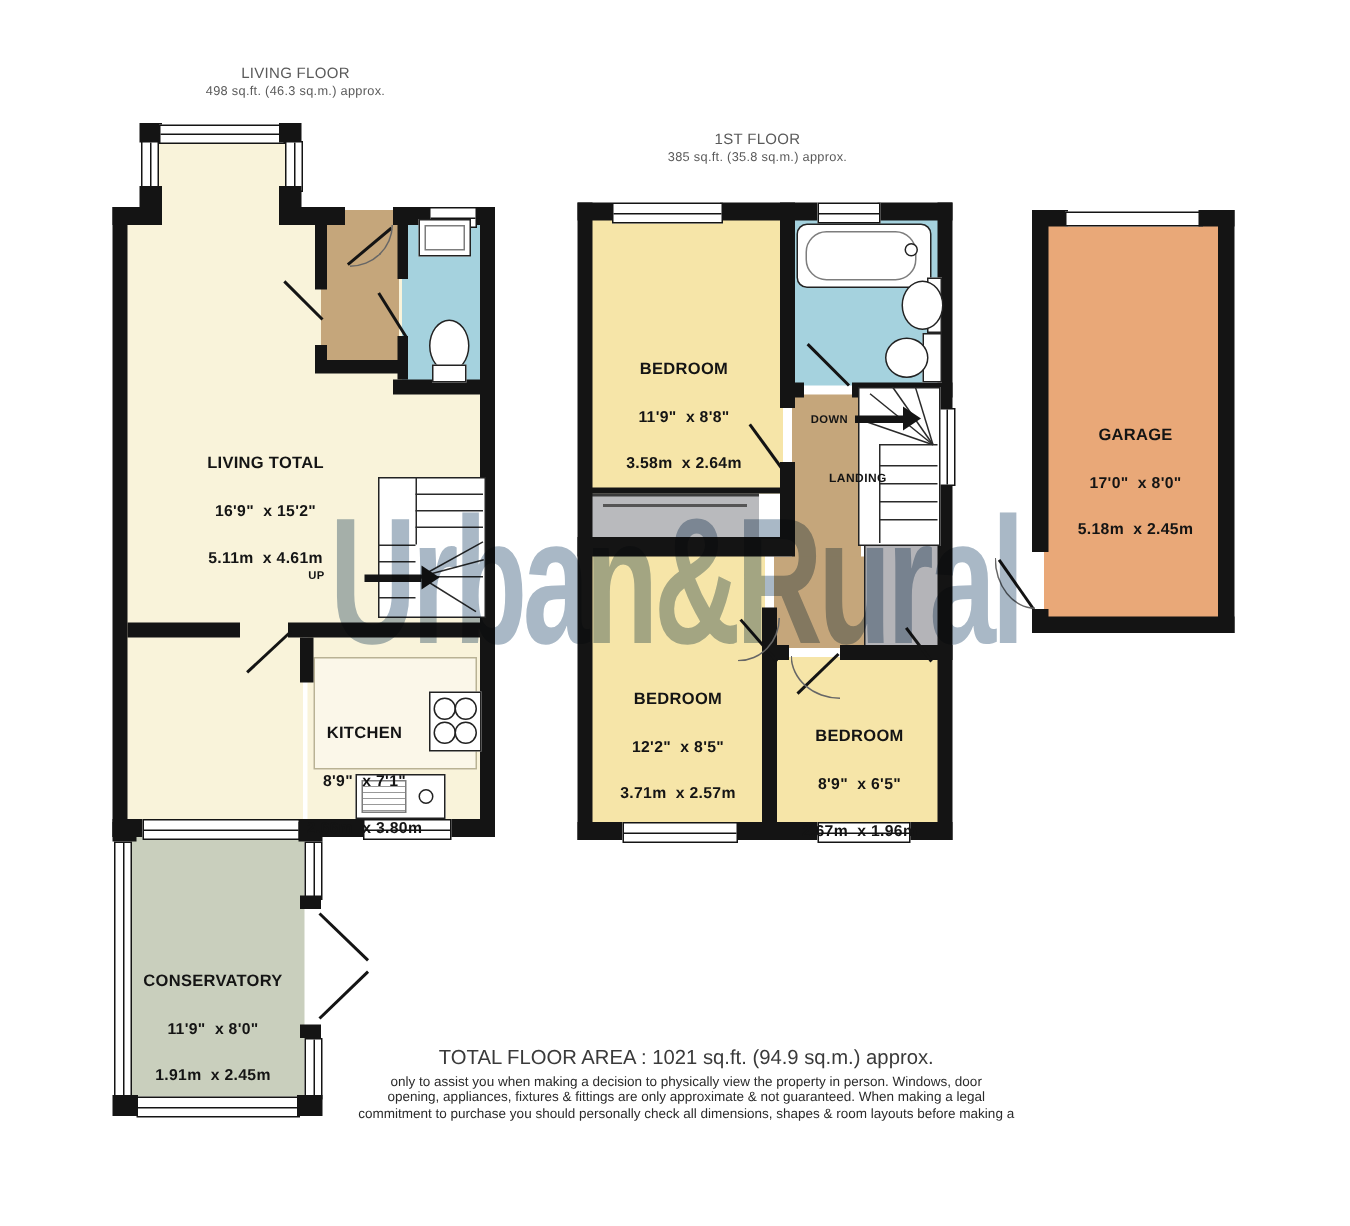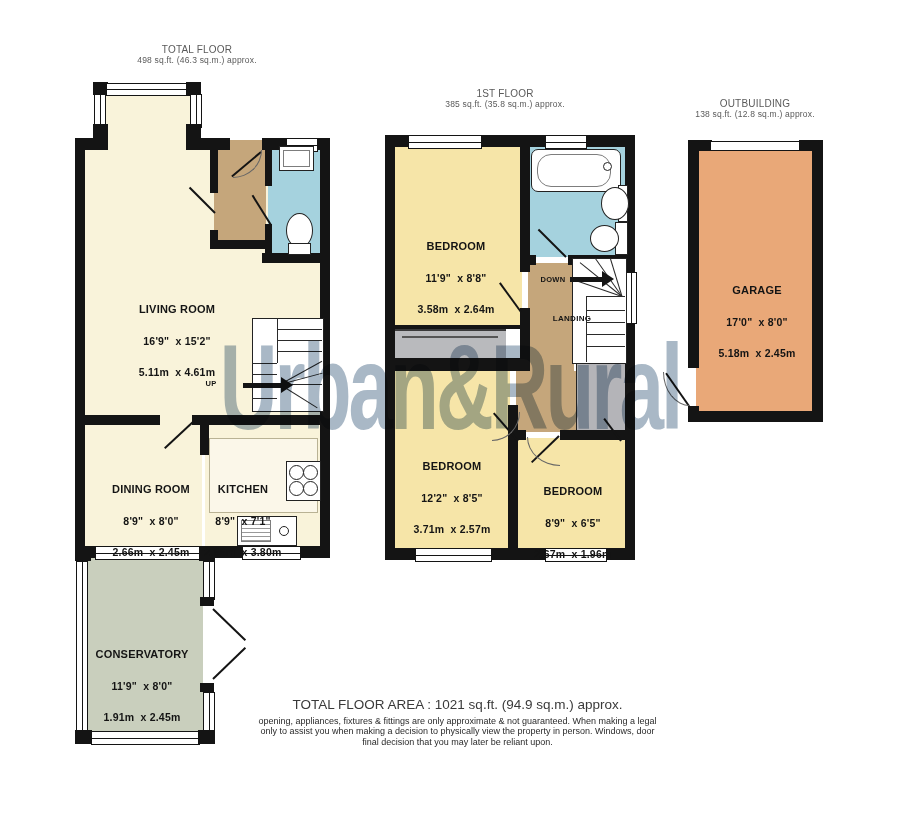--- a/index.html
+++ b/index.html
@@ -33,30 +33,26 @@
   #footer{position:absolute;left:140px;top:697px;width:635px;text-align:center;color:#2b2b2b;}
   #footer .total{font-size:13.5px;color:#3a3a3a;margin-bottom:4px;}
   #footer .dline{font-size:9px;line-height:10.3px;}
 </style>
 </head>
 <body>
 
 <div id="root">
 
   <div class="floor-title" style="left:97px;top:44px;width:200px;">
-    <div>TOTAL FLOOR</div>
+    <div>LIVING FLOOR</div>
     <div class="sub">498 sq.ft. (46.3 sq.m.) approx.</div>
   </div>
   <div class="floor-title" style="left:405px;top:88px;width:200px;">
     <div>1ST FLOOR</div>
     <div class="sub">385 sq.ft. (35.8 sq.m.) approx.</div>
-  </div>
-  <div class="floor-title" style="left:655px;top:98px;width:200px;">
-    <div>OUTBUILDING</div>
-    <div class="sub">138 sq.ft. (12.8 sq.m.) approx.</div>
   </div>
 
   <div class="grp">
 
     <div class="fill" style="left:80px;top:143px;width:245px;height:277px;background:#f9f3da;"></div>
     <div class="fill" style="left:103px;top:90px;width:87px;height:58px;background:#f9f3da;"></div>
     <div class="fill" style="left:214px;top:140px;width:52px;height:102px;background:#c5a67b;"></div>
     <div class="fill" style="left:268px;top:140px;width:57px;height:115px;background:#a5d2de;"></div>
     <div class="fill" style="left:82px;top:420px;width:120px;height:131px;background:#f9f3da;"></div>
     <div class="fill" style="left:205px;top:420px;width:120px;height:131px;background:#f9f3da;"></div>
@@ -222,28 +218,23 @@
     <div class="wall" style="left:799px;top:140px;width:24px;height:11px;"></div>
     <div class="wall" style="left:688px;top:140px;width:11px;height:228px;"></div>
     <div class="wall" style="left:688px;top:406px;width:11px;height:16px;"></div>
     <div class="wall" style="left:812px;top:140px;width:11px;height:282px;"></div>
     <div class="wall" style="left:688px;top:411px;width:135px;height:11px;"></div>
     <div class="leaf" style="left:689px;top:405px;width:40px;transform:rotate(-125deg);"></div>
     <div class="arcA" style="left:663px;top:372px;width:26px;height:33px;"></div>
   </div>
 
   <div class="lbl room-label" style="left:117px;top:283px;width:120px;">
-    <div>LIVING ROOM</div>
+    <div>LIVING TOTAL</div>
     <div class="dim">16'9"  x 15'2"</div>
     <div class="dim">5.11m  x 4.61m</div>
-  </div>
-  <div class="lbl room-label" style="left:91px;top:463px;width:120px;">
-    <div>DINING ROOM</div>
-    <div class="dim">8'9"  x 8'0"</div>
-    <div class="dim">2.66m  x 2.45m</div>
   </div>
   <div class="lbl room-label" style="left:186px;top:463px;width:114px;">
     <div>KITCHEN</div>
     <div class="dim">8'9"  x 7'1"</div>
     <div class="dim">2.66m  x 3.80m</div>
   </div>
   <div class="lbl room-label" style="left:82px;top:628px;width:120px;">
     <div>CONSERVATORY</div>
     <div class="dim">11'9"  x 8'0"</div>
     <div class="dim">1.91m  x 2.45m</div>
@@ -267,18 +258,18 @@
     <div>GARAGE</div>
     <div class="dim">17'0"  x 8'0"</div>
     <div class="dim">5.18m  x 2.45m</div>
   </div>
   <div class="lbl" style="left:542px;top:314px;width:60px;font-size:8px;letter-spacing:.3px;">LANDING</div>
 
   <div id="wm-main">Urban&amp;Rural</div>
 
   <div id="footer">
     <div class="total">TOTAL FLOOR AREA : 1021 sq.ft. (94.9 sq.m.) approx.</div>
+    <div class="dline">only to assist you  when making a decision to physically view the property in person. Windows, door</div>
     <div class="dline">opening, appliances, fixtures  &amp; fittings are only approximate &amp; not guaranteed. When making a legal</div>
-    <div class="dline">only to assist you  when making a decision to physically view the property in person. Windows, door</div>
-    <div class="dline">final decision that you may later be reliant upon.</div>
+    <div class="dline">commitment to purchase you should personally check all dimensions, shapes &amp; room layouts before making a</div>
   </div>
 
 </div>
 
 </body></html>

